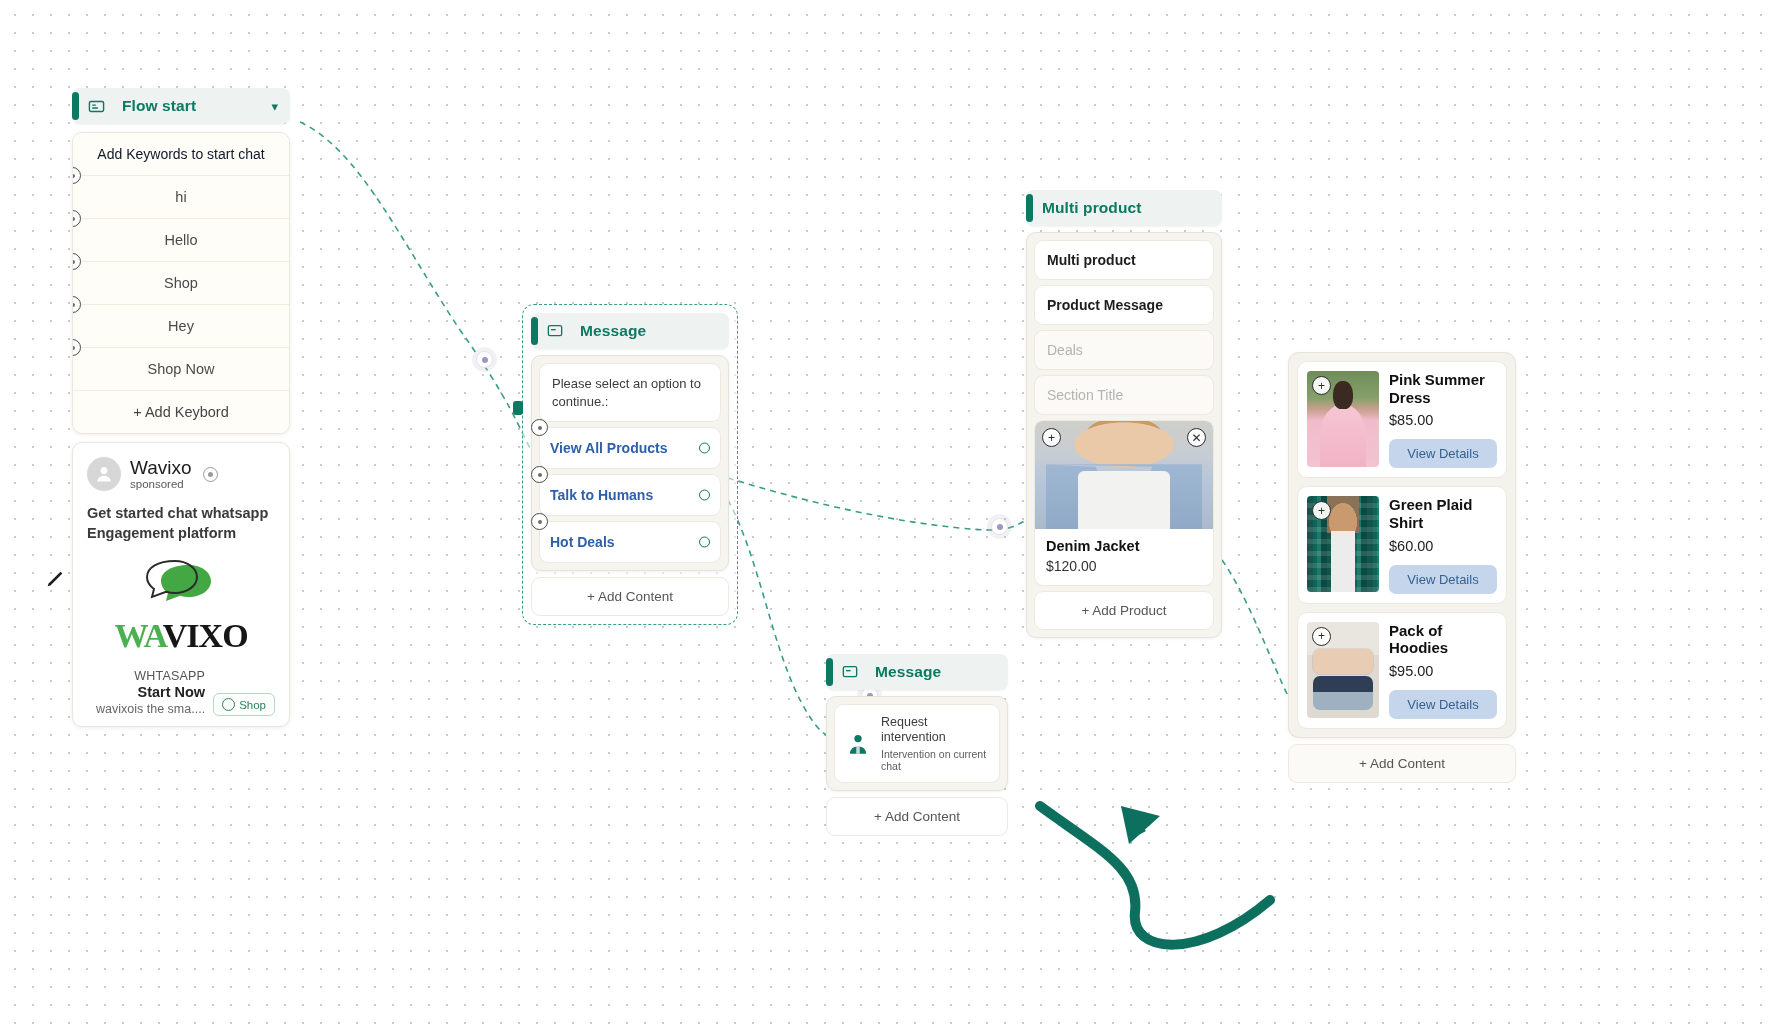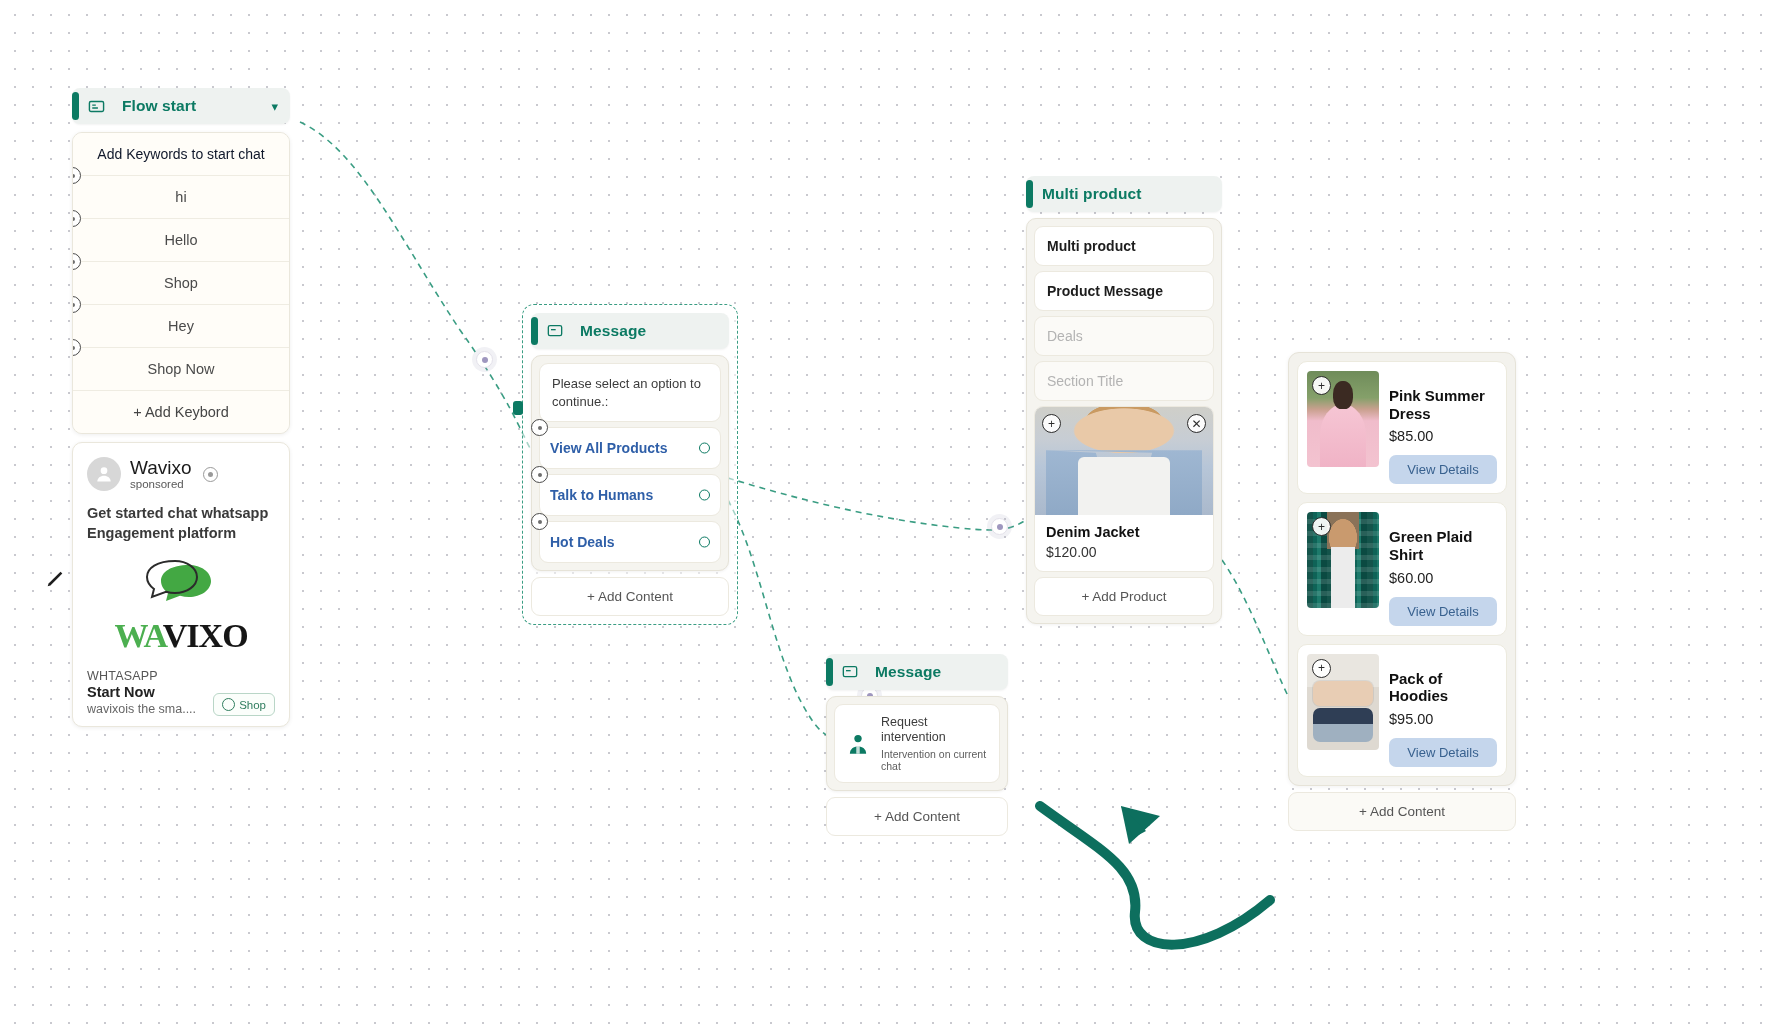--- a/index.html
+++ b/index.html
@@ -93,21 +93,21 @@
   .ad-badge:after{content:"";width:5px;height:5px;border-radius:50%;background:#9a9a9a;}
   .ad-head{font-size:14.5px;font-weight:700;color:#3a3a3a;line-height:1.35;margin-top:13px;}
   .ad-logo{margin:16px 0 6px;text-align:center;}
   .ad-word{
     font-family:"Liberation Serif", serif;font-weight:700;font-size:34px;letter-spacing:-1px;
     line-height:1;
   }
   .ad-word .g{color:#4caf50;}
   .ad-word .k{color:#161616;}
   .ad-foot{display:flex;align-items:flex-end;gap:8px;margin-top:16px;}
-  .ad-foot-txt{flex:1;min-width:0;}
+  .ad-foot-txt{flex:1;min-width:0;text-align:right;}
   .ad-l1{font-size:12.5px;color:#555;letter-spacing:.2px;}
   .ad-l2{font-size:14.5px;font-weight:700;color:#222;margin-top:1px;}
   .ad-l3{font-size:12.5px;color:#666;margin-top:2px;white-space:nowrap;overflow:hidden;text-overflow:ellipsis;}
   .shop-pill{
     display:flex;align-items:center;gap:4px;flex:none;
     border:1px solid #b9d6c7;border-radius:6px;background:#fbfefb;
     padding:4px 8px;color:#2f7d5e;font-size:11.5px;
   }
   .shop-pill .c{
     width:11px;height:11px;border-radius:50%;border:1.3px solid #2f7d5e;flex:none;
@@ -126,21 +126,21 @@
     background:#fff;border:1px solid #ece9df;border-radius:9px;
     padding:12px 10px;margin-bottom:5px;text-align:left;position:relative;
     font-size:14px;font-weight:700;color:#2f5fa8;
   }
   .opt:last-child{margin-bottom:0;}
   .in-handle{
     position:absolute;left:-10px;top:96px;width:10px;height:14px;border-radius:3px;background:#0c7a63;
   }
 
   
-  #multi-product{left:1026px;top:176px;width:196px;}
+  #multi-product{left:1026px;top:190px;width:196px;}
   .mp-row{
     background:#fff;border:1px solid #ece9df;border-radius:9px;
     padding:11px 12px;margin-bottom:5px;font-size:14px;color:#1d1d1d;font-weight:700;text-align:left;
   }
   .mp-row.ph{color:#b3b3b3;font-weight:400;background:#fbfaf7;}
   .prod-card{
     background:#fff;border:1px solid #ece9df;border-radius:9px;overflow:hidden;position:relative;margin-bottom:5px;
   }
   .prod-img{height:108px;position:relative;overflow:hidden;}
   .corner-add,.corner-del{
@@ -174,21 +174,21 @@
     background:#fff;border:1px solid #eceade;border-radius:10px;
     display:flex;gap:10px;padding:9px;margin-bottom:8px;position:relative;
   }
   .pl-item:last-child{margin-bottom:0;}
   .pl-img{width:72px;height:96px;border-radius:4px;flex:none;position:relative;overflow:hidden;}
   .pl-add{
     position:absolute;top:5px;left:5px;width:17px;height:17px;border-radius:50%;
     background:rgba(255,255,255,.93);border:1.4px solid #2b2b2b;
     display:flex;align-items:center;justify-content:center;font-size:12px;color:#2b2b2b;line-height:1;z-index:2;
   }
-  .pl-txt{flex:1;min-width:0;margin-top:16px;}
+  .pl-txt{flex:1;min-width:0;}
   .pl-name{font-size:15px;font-weight:700;color:#101010;line-height:1.18;}
   .pl-price{font-size:14.5px;color:#222;margin-top:6px;}
   .pl-btn{
     margin-top:11px;background:#c5d6ec;border-radius:7px;padding:7px 4px;text-align:center;
     font-size:13px;color:#38618f;
   }
   #product-list .add-btn{background:#fbfaf6;}
 
   
   .ph-denim{background:

